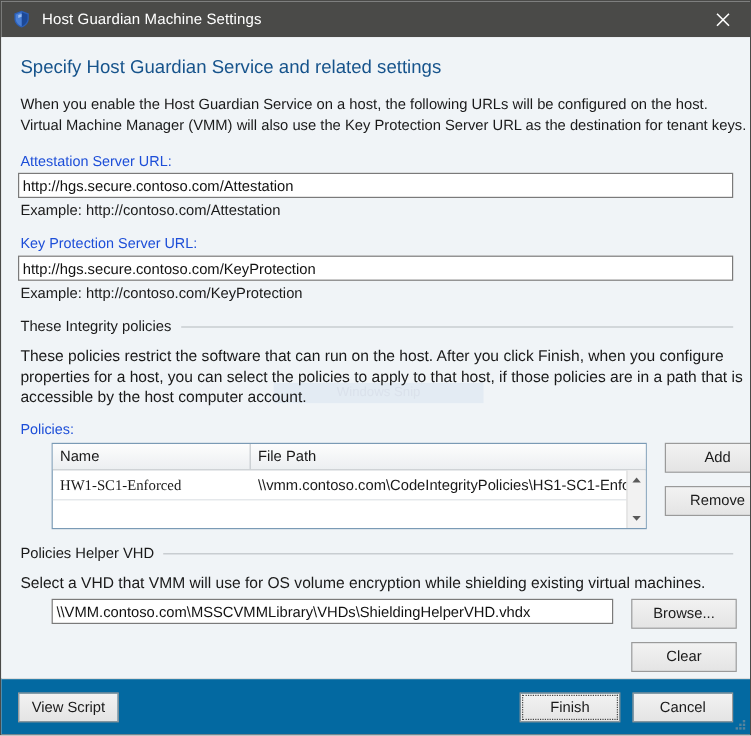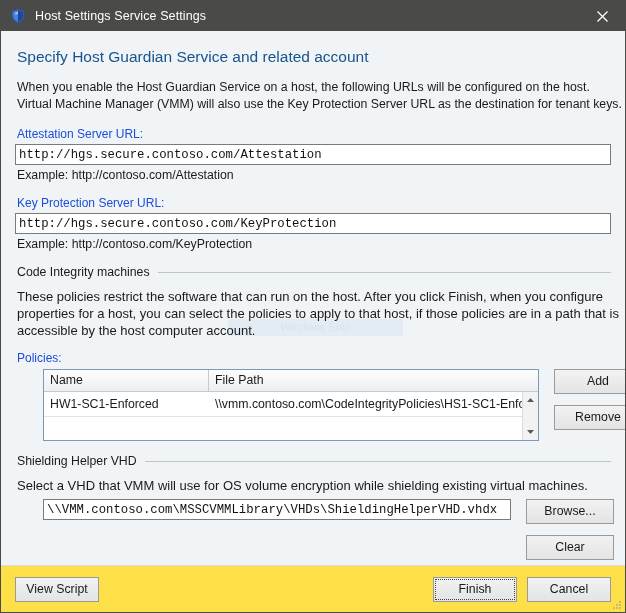--- a/index.html
+++ b/index.html
@@ -90,21 +90,21 @@
     color: #1a1a1a;
     margin: 3px 0 0 2px;
     white-space: nowrap;
   }
 
   .textinput {
     width: 100%;
     height: 21px;
     border: 1px solid #7a7a7a;
     background: #ffffff;
-    font-family: Liberation Mono, monospace;
+    font-family: Liberation Sans, sans-serif;
     font-size: 12.3px;
     color: #111111;
     padding: 0 3px;
     line-height: 19px;
     outline: none;
     display: block;
   }
 
   .block { margin-top: 14px; }
 
@@ -255,21 +255,21 @@
     margin-left: 15px;
     display: flex;
     flex-direction: column;
     gap: 11px;
   }
 
   
   .footer {
     flex: 0 0 47px;
     height: 47px;
-    background: #fde047;
+    background: #0369a1;
     border-top: 1px solid #dcdcdc;
     display: flex;
     align-items: center;
     padding: 0 14px;
     position: relative;
   }
   .footer .spacer { flex: 1 1 auto; }
   .footer .btn { width: 84px; height: 25px; }
   .btn.default {
     outline: 1px dotted #444;
@@ -291,53 +291,53 @@
 
   <div class="titlebar">
     <span class="title-icon">
       <svg width="16" height="16" viewBox="0 0 16 16">
         <path d="M8 1 L14 3.2 V7.6 C14 11 11.4 13.8 8 15 C4.6 13.8 2 11 2 7.6 V3.2 Z" fill="#2b5fb8"></path>
         <path d="M8 2.2 L12.9 4 V7.6 C12.9 10.4 10.8 12.8 8 13.9 Z" fill="#1c4896"></path>
         <path d="M8 2.2 L3.1 4 V7.6 C3.1 10.4 5.2 12.8 8 13.9 Z" fill="#4a80d6"></path>
         <path d="M5.2 4.6 L8 3.6 V6 L5.2 6.9 Z" fill="#a8c6f0" opacity="0.85"></path>
       </svg>
     </span>
-    <span class="title-text">Host Settings Service Settings</span>
+    <span class="title-text">Host Guardian Machine Settings</span>
     <div class="close-btn">
       <svg width="13" height="13" viewBox="0 0 13 13">
         <line x1="1.5" y1="1.5" x2="11.5" y2="11.5" stroke="#ffffff" stroke-width="1.3"></line>
         <line x1="11.5" y1="1.5" x2="1.5" y2="11.5" stroke="#ffffff" stroke-width="1.3"></line>
       </svg>
     </div>
   </div>
 
   <div class="body">
 
-    <div class="page-heading">Specify Host Guardian Service and related account</div>
+    <div class="page-heading">Specify Host Guardian Service and related settings</div>
 
     <div class="intro">
       <div>When you enable the Host Guardian Service on a host, the following URLs will be configured on the host.</div>
       <div>Virtual Machine Manager (VMM) will also use the Key Protection Server URL as the destination for tenant keys.</div>
     </div>
 
     <div class="block">
       <div class="field-label">Attestation Server URL:</div>
       <input class="textinput" type="text" value="http://hgs.secure.contoso.com/Attestation" style="">
       <div class="field-hint">Example: http://contoso.com/Attestation</div>
     </div>
 
     <div class="block">
       <div class="field-label">Key Protection Server URL:</div>
       <input class="textinput" type="text" value="http://hgs.secure.contoso.com/KeyProtection" style="">
       <div class="field-hint">Example: http://contoso.com/KeyProtection</div>
     </div>
 
     <div class="block">
       <div class="grouphdr">
-        <span class="lbl">Code Integrity machines</span>
+        <span class="lbl">These Integrity policies</span>
         <span class="rule"></span>
       </div>
 
       <div class="snip-artifact">Windows Snip</div>
 
       <div class="para">
         <div>These policies restrict the software that can run on the host. After you click Finish, when you configure</div>
         <div>properties for a host, you can select the policies to apply to that host, if those policies are in a path that is</div>
         <div>accessible by the host computer account.</div>
       </div>
@@ -345,21 +345,21 @@
       <div class="field-label" style="margin-top:12px;">Policies:</div>
 
       <div class="policies-row">
         <div class="grid">
           <div class="grid-head">
             <div class="col col-name">Name</div>
             <div class="col col-path">File Path</div>
           </div>
           <div class="grid-body">
             <div class="grid-row">
-              <div class="cell col-name" style="border-right:none;">HW1-SC1-Enforced</div>
+              <div class="cell col-name" style="border-right:none;font-family:Liberation Serif, serif;">HW1-SC1-Enforced</div>
               <div class="cell col-path">\\vmm.contoso.com\CodeIntegrityPolicies\HS1-SC1-Enfo...</div>
             </div>
             <div class="grid-row empty">
               <div class="cell col-name" style="border-right:none;">&nbsp;</div>
               <div class="cell col-path">&nbsp;</div>
             </div>
             <div class="vscroll">
               <div class="arrow">
                 <svg width="9" height="6" viewBox="0 0 9 6">
                     <path d="M4.5 1 L8 5 L1 5 Z" fill="#5a5a5a"></path>
@@ -376,21 +376,21 @@
 
         <div class="side-btns">
           <button class="btn">Add</button>
           <button class="btn">Remove</button>
         </div>
       </div>
     </div>
 
     <div class="block" style="margin-top:13px;">
       <div class="grouphdr">
-        <span class="lbl">Shielding Helper VHD</span>
+        <span class="lbl">Policies Helper VHD</span>
         <span class="rule"></span>
       </div>
       <div class="para" style="margin-top:9px;">
         <div>Select a VHD that VMM will use for OS volume encryption while shielding existing virtual machines.</div>
       </div>
 
       <div class="vhd-row">
         <div class="vhd-input-wrap">
           <input class="textinput" type="text" value="\\VMM.contoso.com\MSSCVMMLibrary\VHDs\ShieldingHelperVHD.vhdx" style="">
         </div>

